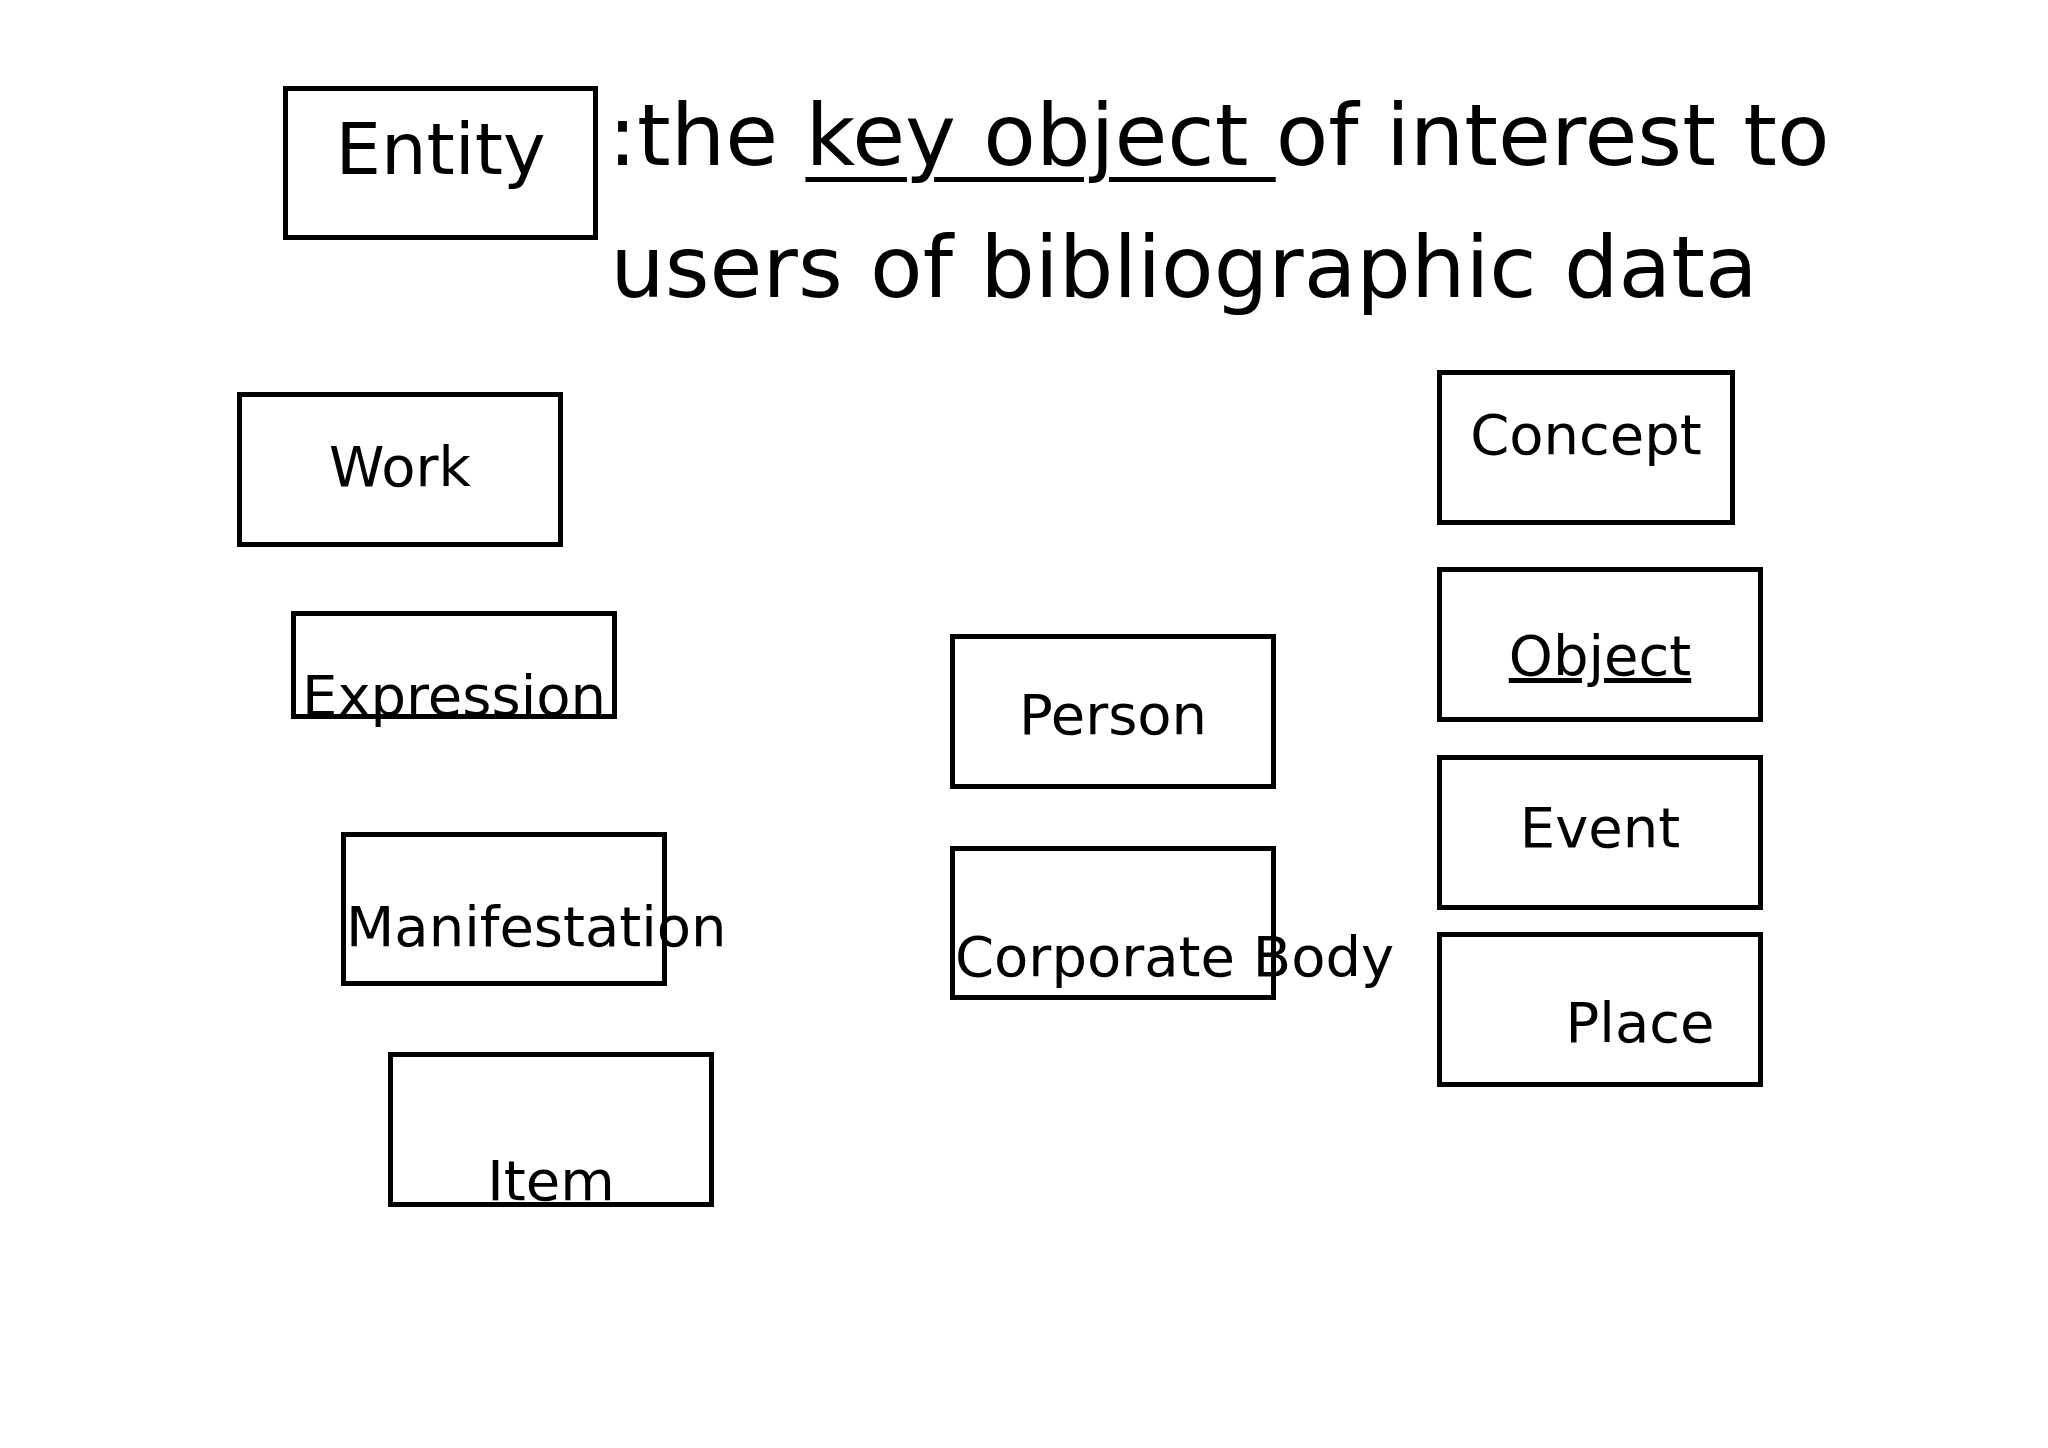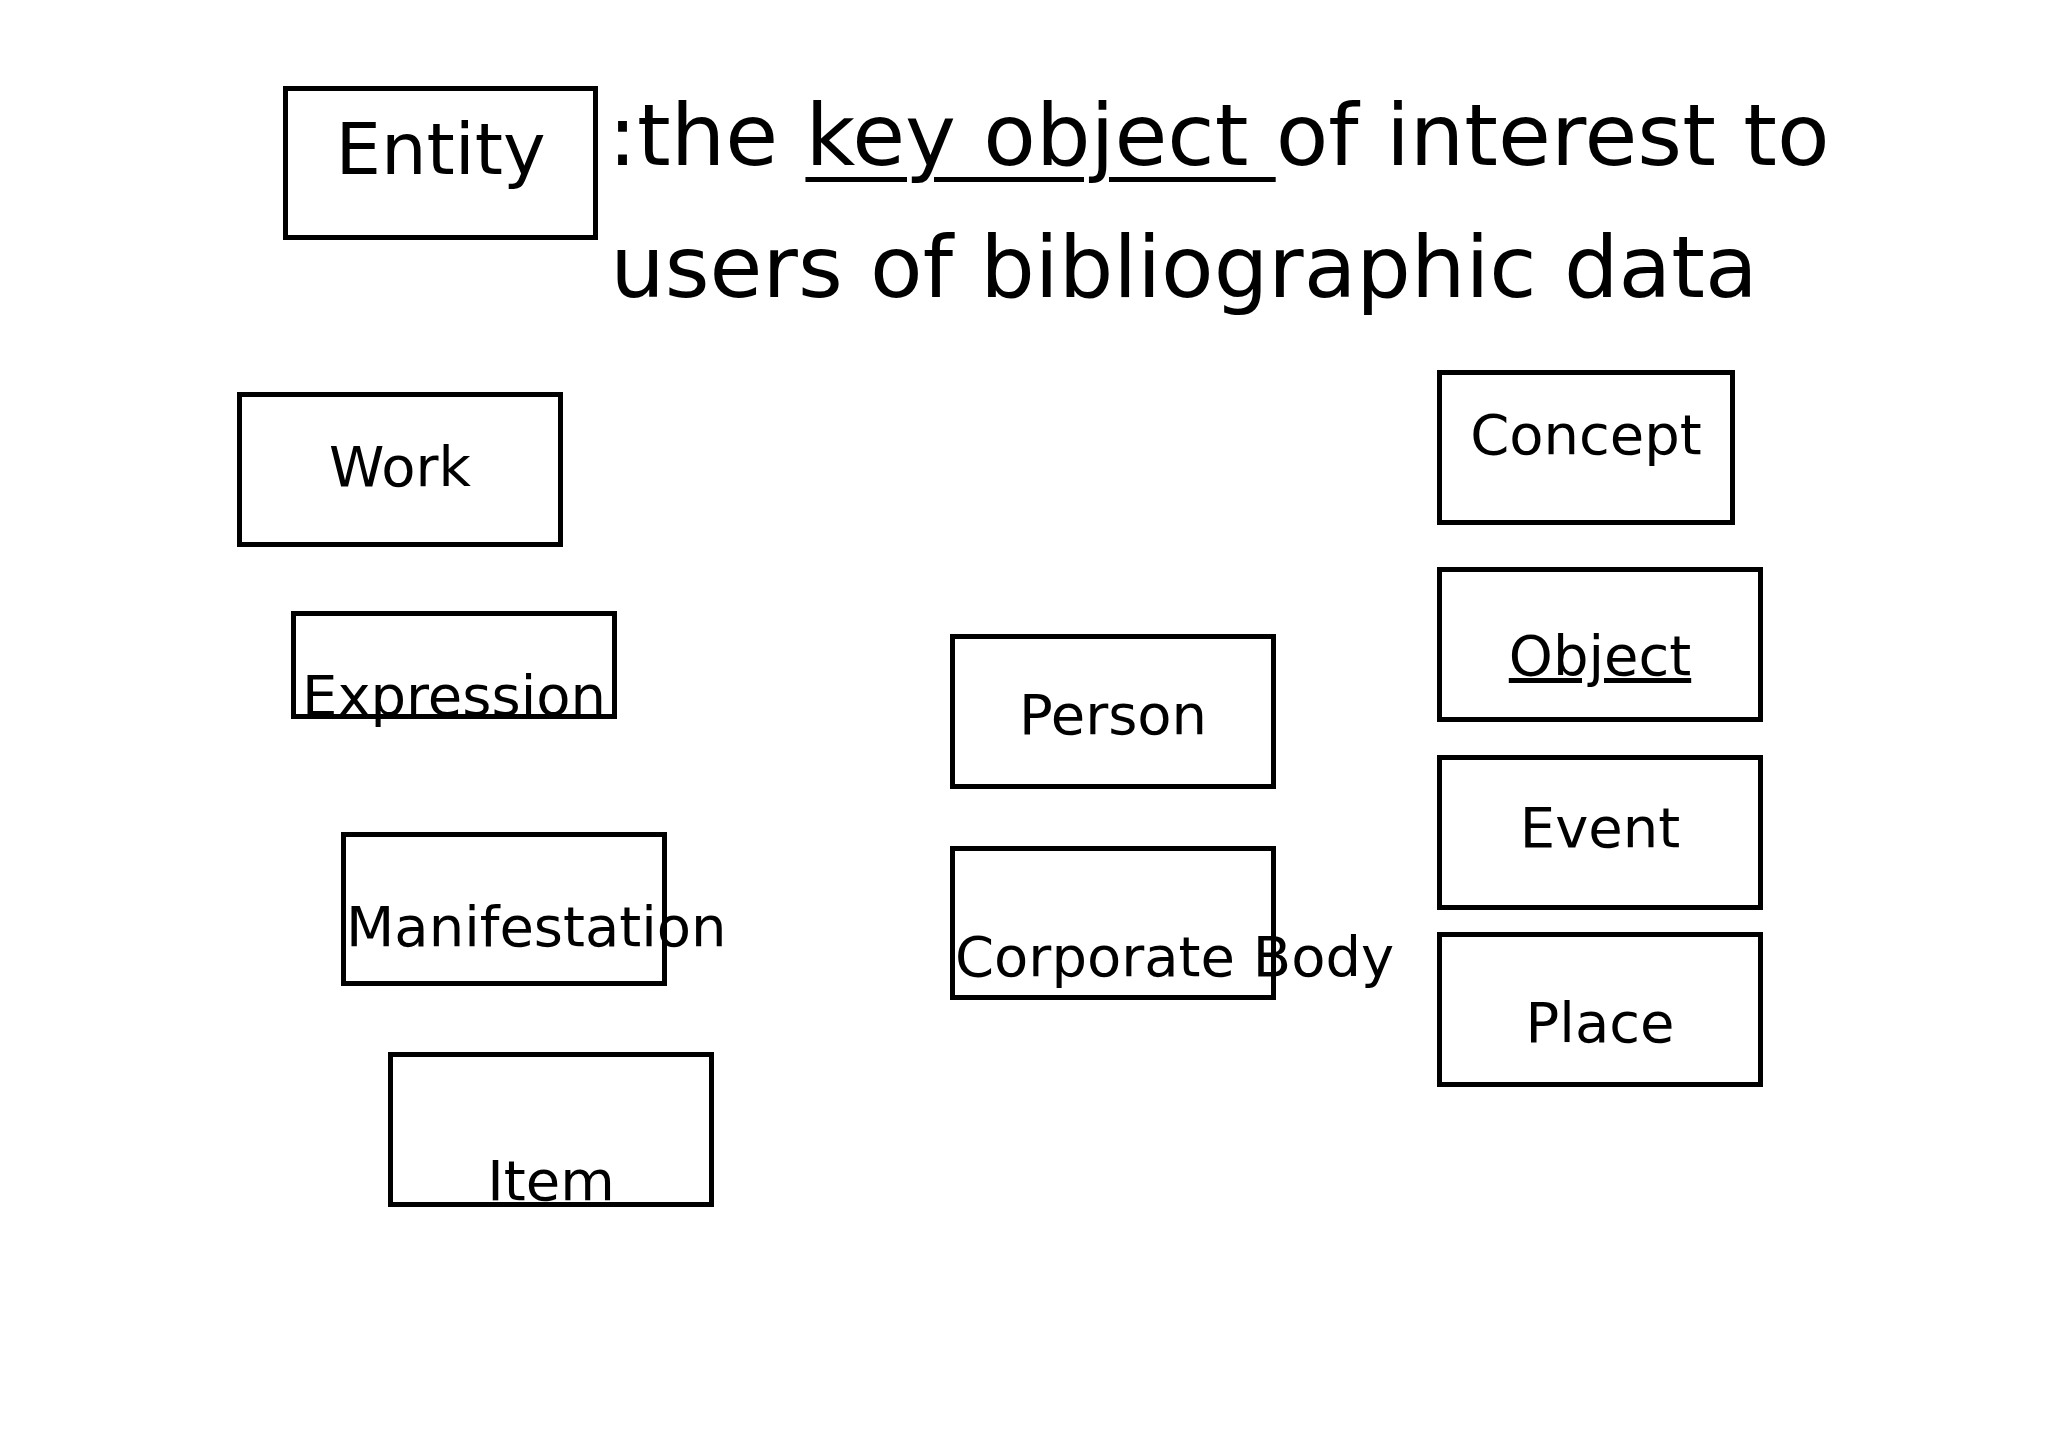--- a/index.html
+++ b/index.html
@@ -105,21 +105,21 @@
   #box-corporate-body .ent-label { top: 78px; }
 
   
   #box-concept { left: 1437px; top: 370px;  width: 298px; height: 155px; }
   #box-concept .ent-label { top: 32px; }
   #box-object  { left: 1437px; top: 567px;  width: 326px; height: 155px; }
   #box-object .ent-label  { top: 56px; text-decoration: underline; }
   #box-event   { left: 1437px; top: 755px;  width: 326px; height: 155px; }
   #box-event .ent-label   { top: 40px; }
   #box-place   { left: 1437px; top: 932px;  width: 326px; height: 155px; }
-  #box-place .ent-label   { top: 58px; }
+  #box-place .ent-label   { top: 58px; padding-left: 40px; }
 </style>
 </head>
 <body>
 
 <div id="slide">
 
   <div id="title-line-1" class="title-line"><span>:the </span><span class="underlined">key object </span><span>of interest to</span></div>
 
   <div id="title-line-2" class="title-line">users of bibliographic data</div>
 

